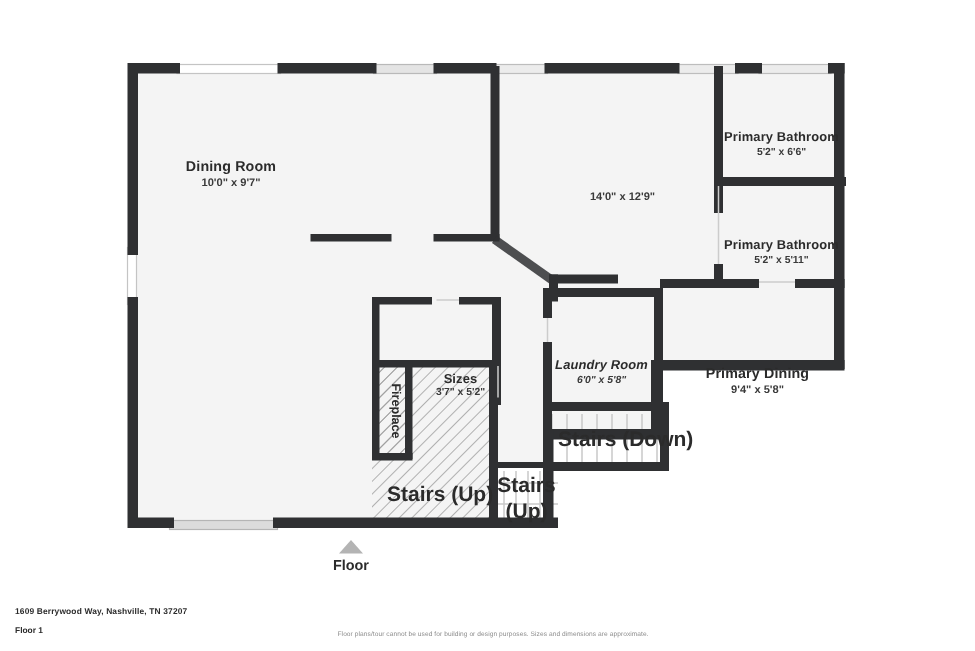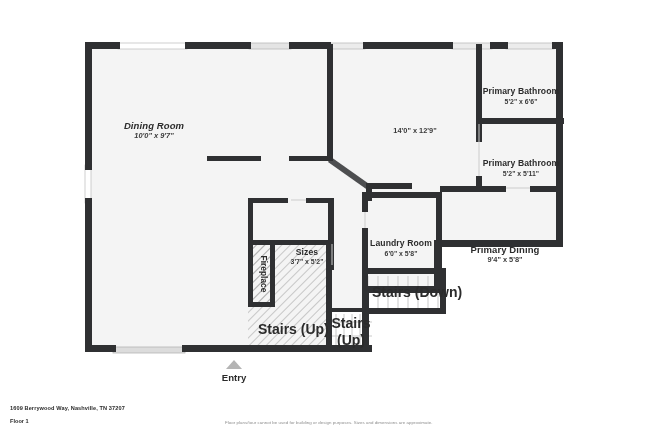--- a/index.html
+++ b/index.html
@@ -241,21 +241,21 @@
 
     <g stroke="#cccccc" stroke-width="1" fill="none">
       <line x1="479" y1="124" x2="479" y2="176"></line>
       <line x1="365" y1="212" x2="365" y2="228"></line>
       <line x1="506" y1="188" x2="530" y2="188"></line>
       <line x1="291" y1="200" x2="306" y2="200"></line>
       <line x1="332" y1="265" x2="332" y2="244"></line>
     </g>
   </svg>
 
-  <div class="room-label" style="left:108px; top:98px; width:92px;font-style:italic;">
+  <div class="room-label" style="left:108px; top:84px; width:92px;">
     <span class="rname">Dining Room</span>
     <span class="rdim">10'0" x 9'7"</span>
   </div>
 
 
   <div class="room-label" style="left:335px; top:104px; width:160px;">
     <span class="rdim">14'0" x 12'9"</span>
   </div>
 
   <div class="room-label small" style="left:482px; top:64px; width:78px; line-height:1.25;">
@@ -266,41 +266,41 @@
   <div class="room-label small" style="left:482px; top:136px; width:78px; line-height:1.25;">
     <span class="rname" style="white-space:normal;">Primary Bathroom</span>
     <span class="rdim">5'2" x 5'11"</span>
   </div>
 
   <div class="room-label" style="left:455px; top:222px; width:100px;">
     <span class="rname">Primary Dining</span>
     <span class="rdim">9'4" x 5'8"</span>
   </div>
 
-  <div class="room-label small" style="left:369px; top:216px; width:64px; line-height:1.25;">
+  <div class="room-label small" style="left:369px; top:216px; width:64px; line-height:1.25;font-style:italic;">
     <span class="rname" style="white-space:normal;">Laundry Room</span>
     <span class="rdim">6'0" x 5'8"</span>
   </div>
 
   <div class="room-label small" style="left:280px; top:225px; width:54px;">
     <span class="rname">Sizes</span>
     <span class="rdim">3'7" x 5'2"</span>
   </div>
 
 
   <div class="fireplace-label" style="left:238px; top:269px; width:52px; text-align:center;">Fireplace</div>
 
   <div class="stair-label" style="left:258px; top:321px; width:62px;">Stairs (Up)</div>
 
   <div class="stair-label twoline" style="left:330px; top:315px; width:42px;">Stairs (Up)</div>
 
   <div class="stair-label" style="left:372px; top:284px; width:66px;">Stairs (Down)</div>
 
   <div class="entry-block" style="left:199px; top:360px;">
     <div class="entry-arrow"></div>
-    <div class="entry-text">Entry</div>
+    <div class="entry-text">Floor</div>
   </div>
 
   <div class="footer-address">1609 Berrywood Way, Nashville, TN 37207</div>
   <div class="footer-floor">Floor 1</div>
   <div class="footer-disclaimer">Floor plans/tour cannot be used for building or design purposes. Sizes and dimensions are approximate.</div>
 
 </div>
 
 </body></html>

